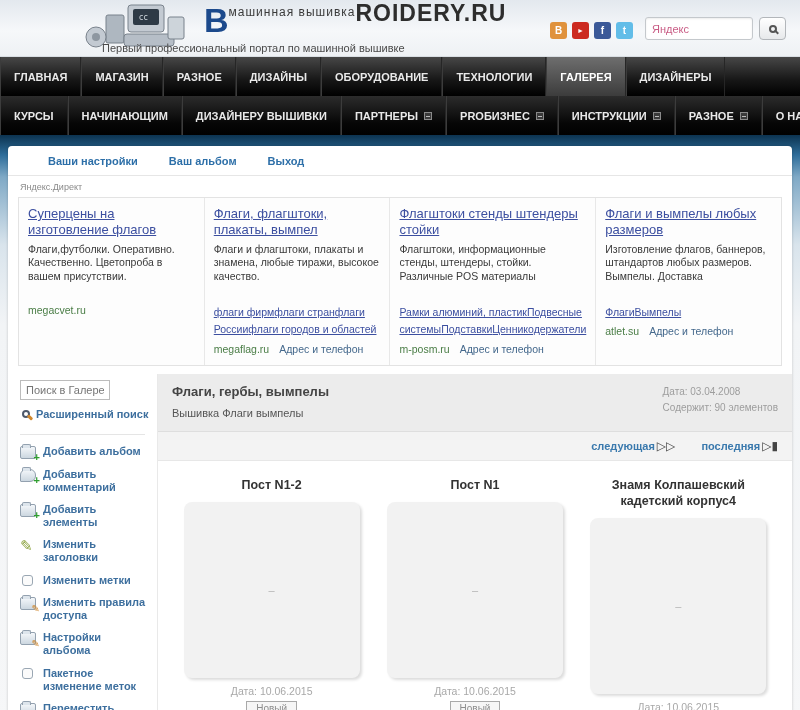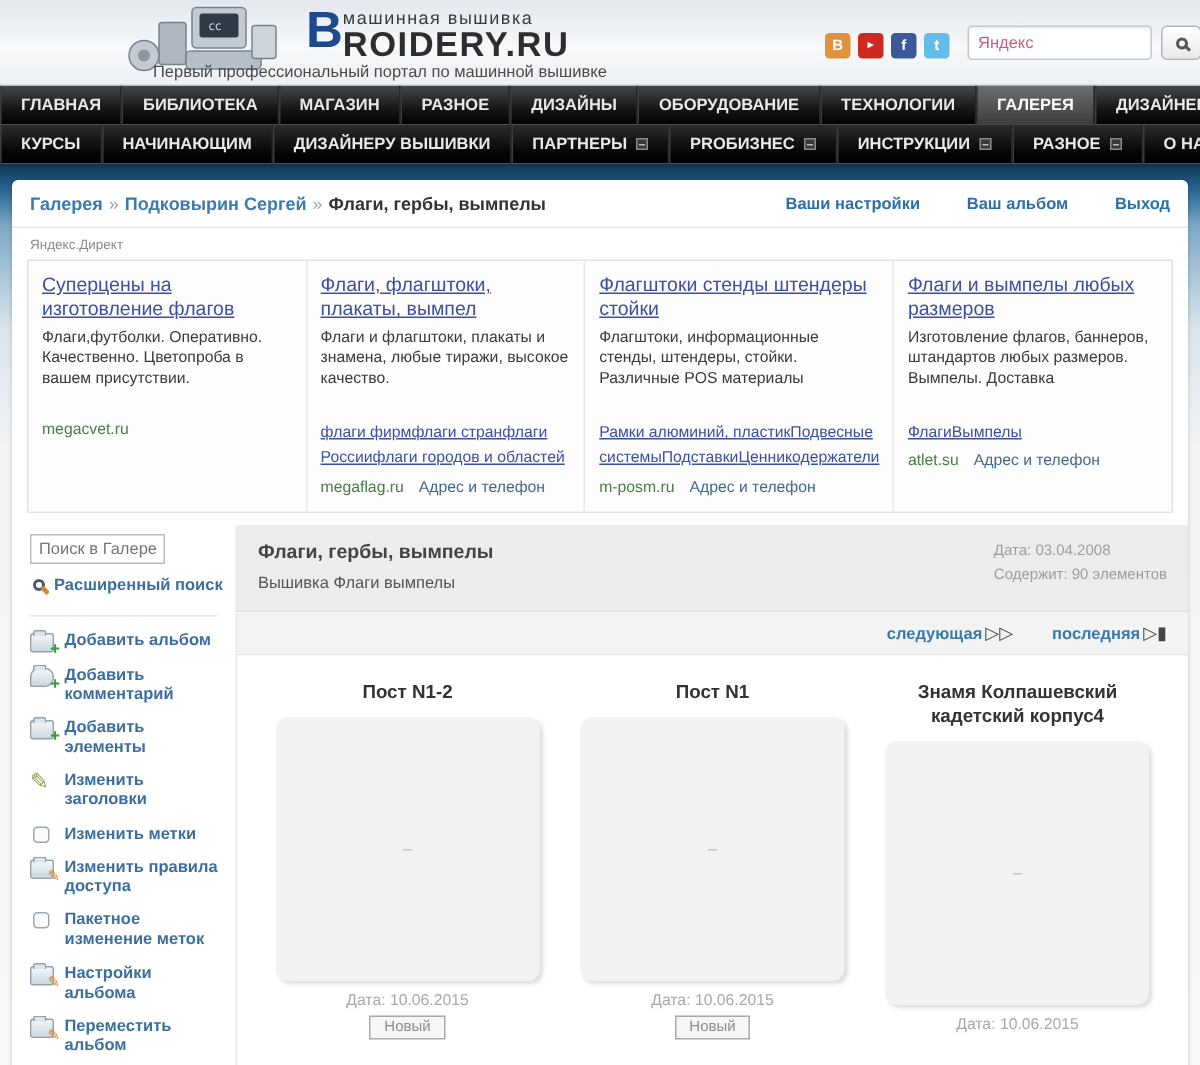--- a/index.html
+++ b/index.html
@@ -5,35 +5,35 @@
   * { box-sizing: border-box; margin: 0; padding: 0; }
   html,body { width:800px; height:710px; overflow:hidden; }
   body { font-family:"Liberation Sans","DejaVu Sans",sans-serif; font-size:11px; color:#333; background:#f2f4f6; }
 
   
   .top-header { height:57px; background:linear-gradient(180deg,#e3e8ee,#f6f8fa 55%,#eef1f4); position:relative; border-bottom:1px solid #d9dee3; }
   .logo-wrap { position:absolute; left:84px; top:3px; display:flex; align-items:flex-start; }
   .logo-gfx { margin-right:2px; }
   .logo-text { display:flex; align-items:flex-start; }
   .logo-b { font-size:34px; font-weight:bold; color:#1c4a8c; line-height:34px; }
-  .logo-col { display:flex; flex-direction:column; }
+  .logo-col { display:flex; }
   .logo-small { font-size:12px; color:#3a3a3a; letter-spacing:1px; margin-top:2px; }
   .logo-rest { font-size:23px; font-weight:bold; color:#2d2d2d; letter-spacing:1px; line-height:20px; }
   .tagline { position:absolute; left:102px; top:42px; font-size:11px; color:#4a4a4a; }
   .social { position:absolute; left:550px; top:22px; display:flex; gap:5px; }
   .s-ico { width:17px; height:17px; border-radius:3px; color:#fff; font-size:10px; font-weight:bold; display:flex; align-items:center; justify-content:center; cursor:pointer; }
   .hdr-search { position:absolute; left:645px; top:17px; display:flex; align-items:center; gap:6px; }
-  .hdr-search input { width:123px; height:23px; border:1px solid #c4c8cc; border-radius:3px; padding:0 6px; font-size:11px; color:#555; background:#fff; box-shadow:inset 0 1px 2px rgba(0,0,0,.08); }
+  .hdr-search input { width:108px; height:23px; border:1px solid #c4c8cc; border-radius:3px; padding:0 6px; font-size:11px; color:#555; background:#fff; box-shadow:inset 0 1px 2px rgba(0,0,0,.08); }
   .hdr-search input::placeholder { color:#b36; opacity:.8; }
   .search-btn { width:27px; height:23px; border:1px solid #b2b6ba; border-radius:4px; background:linear-gradient(#fff,#e7e9eb); display:flex; align-items:center; justify-content:center; cursor:pointer; }
   .mag { width:8px; height:8px; border:2px solid #555; border-radius:50%; position:relative; }
   .mag::after { content:""; position:absolute; width:5px; height:2px; background:#555; transform:rotate(45deg); right:-4px; bottom:-2px; }
 
   
-  .nav-row { display:flex; height:26px; background:linear-gradient(#474747,#161616 60%,#000); align-items:stretch; }
+  .nav-row { display:flex; height:39px; background:linear-gradient(#474747,#161616 60%,#000); align-items:stretch; }
   .nav-row.second { background:linear-gradient(#2c2c2c,#060606 70%,#000); }
   .nav-item { display:flex; align-items:center; padding:0 13px; color:#e9e9e9; font-weight:bold; font-size:11px; border-right:1px solid #262626; border-left:1px solid #3c3c3c; cursor:pointer; white-space:nowrap; }
   .nav-item.active { background:linear-gradient(#6e6e6e,#3c3c3c); color:#fff; }
   .dd-box { width:8px; height:8px; border:1px solid #8a8a8a; background:#3a3a3a; margin-left:6px; position:relative; flex:none; }
   .dd-box::after { content:""; position:absolute; left:1px; right:1px; top:3px; height:1px; background:#bbb; }
 
   
   .band { background:linear-gradient(180deg,#0c3350 0px,#2e6d9a 20px,#7fa9c6 42px,#d9e4ec 110px,#f2f4f6 190px,#f6f7f8 100%); padding:11px 8px 0; min-height:575px; }
   .card { background:#fff; border-radius:4px 4px 0 0; box-shadow:0 0 3px rgba(0,0,0,.2); min-height:564px; }
 
@@ -129,21 +129,20 @@
   <div class="hdr-search">
     <input type="text" placeholder="Яндекс" style="">
     <span class="search-btn">
         <span class="mag"></span>
       </span>
   </div>
 </div>
 
 <div class="nav-row">
   <span class="nav-item">ГЛАВНАЯ</span>
-  <span class="nav-item">БИБЛИОТЕКА</span>
   <span class="nav-item">МАГАЗИН</span>
   <span class="nav-item">РАЗНОЕ</span>
   <span class="nav-item">ДИЗАЙНЫ</span>
   <span class="nav-item">ОБОРУДОВАНИЕ</span>
   <span class="nav-item">ТЕХНОЛОГИИ</span>
   <span class="nav-item active">ГАЛЕРЕЯ</span>
   <span class="nav-item">ДИЗАЙНЕРЫ</span>
 </div>
 <div class="nav-row second">
   <span class="nav-item">КУРСЫ</span>
@@ -167,23 +166,20 @@
     </span>
   <span class="nav-item">
       <span>О НАС</span>
     </span>
 </div>
 
 <div class="band">
 <div class="card">
 
   <div class="crumb-bar">
-    <div class="crumbs">
-      <a>Галерея</a><span class="crumb-sep">»</span><a>Подковырин Сергей</a><span class="crumb-sep">»</span><span class="cur">Флаги, гербы, вымпелы</span>
-    </div>
     <div class="user-links">
       <span>Ваши настройки</span>
       <span>Ваш альбом</span>
       <span>Выход</span>
     </div>
   </div>
 
   <div class="direct-label">Яндекс.Директ</div>
 
   <div class="ads">
@@ -245,26 +241,26 @@
           </div>
       <div class="menu-item">
             <span class="mi check"></span>
             <span>Изменить метки</span>
           </div>
       <div class="menu-item">
             <span class="mi badge orange"></span>
             <span>Изменить правила доступа</span>
           </div>
       <div class="menu-item">
+            <span class="mi badge orange"></span>
+            <span>Настройки альбома</span>
+          </div>
+      <div class="menu-item">
             <span class="mi check"></span>
             <span>Пакетное изменение меток</span>
-          </div>
-      <div class="menu-item">
-            <span class="mi badge orange"></span>
-            <span>Настройки альбома</span>
           </div>
       <div class="menu-item">
             <span class="mi badge orange"></span>
             <span>Переместить альбом</span>
           </div>
 
     </div>
 
     <div class="content">
       <div class="c-head">

